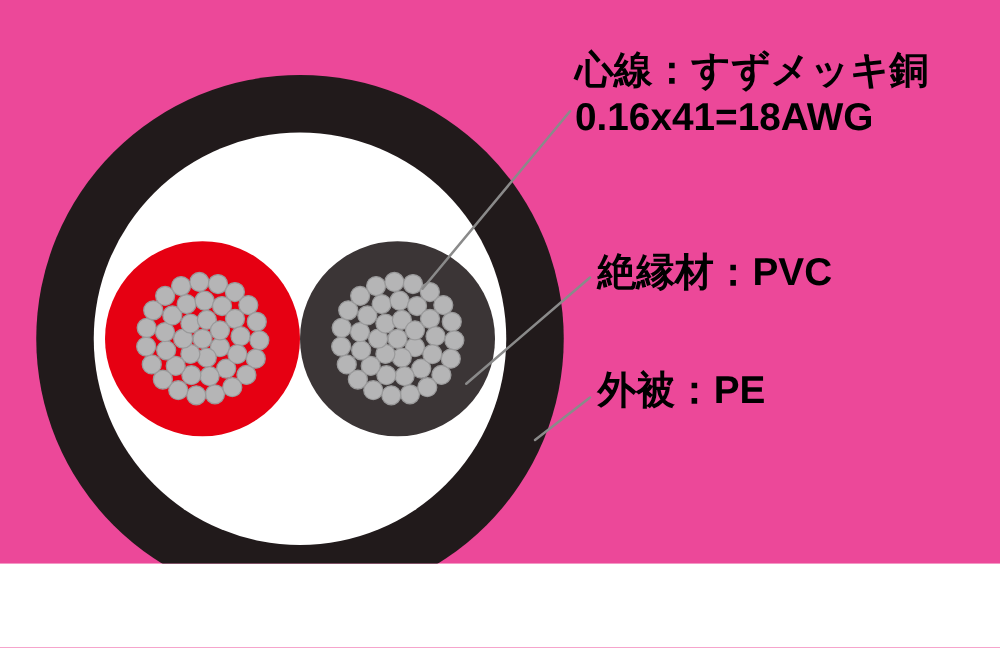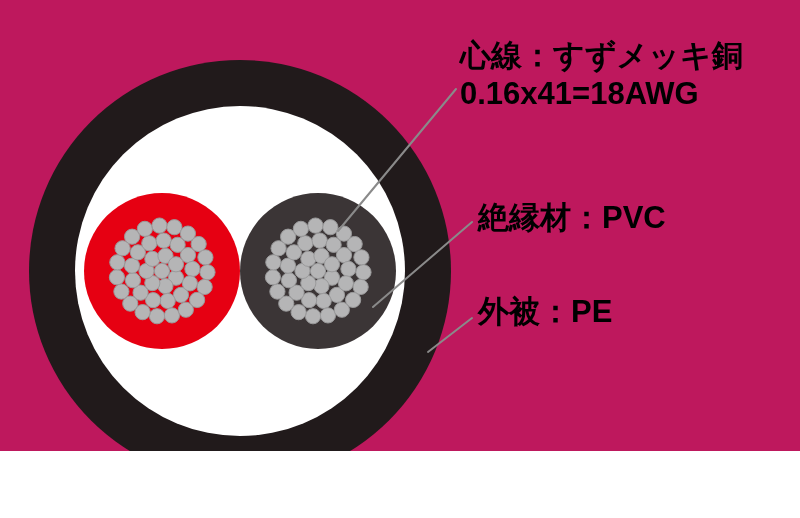--- a/index.html
+++ b/index.html
@@ -5,21 +5,21 @@
   html, body {
     margin: 0;
     padding: 0;
     background: #ffffff;
     font-family: "Liberation Sans", "DejaVu Sans", sans-serif;
   }
   .stage {
     position: relative;
     width: 800px;
     height: 451px;
-    background: #be185d;
+    background: #ec4899;
     overflow: hidden;
     text-decoration: underline;
   }
   svg { display: block; }
   .diagram-label {
     font-family: "Liberation Sans", "DejaVu Sans", sans-serif;
     font-weight: 700;
     font-size: 31px;
   }
   .leader {

